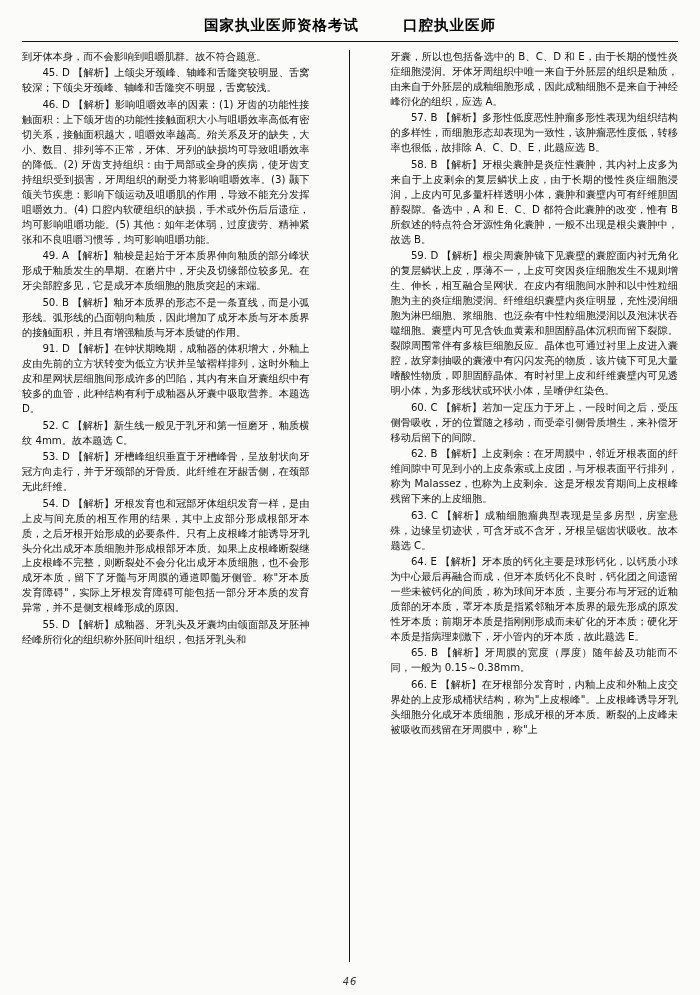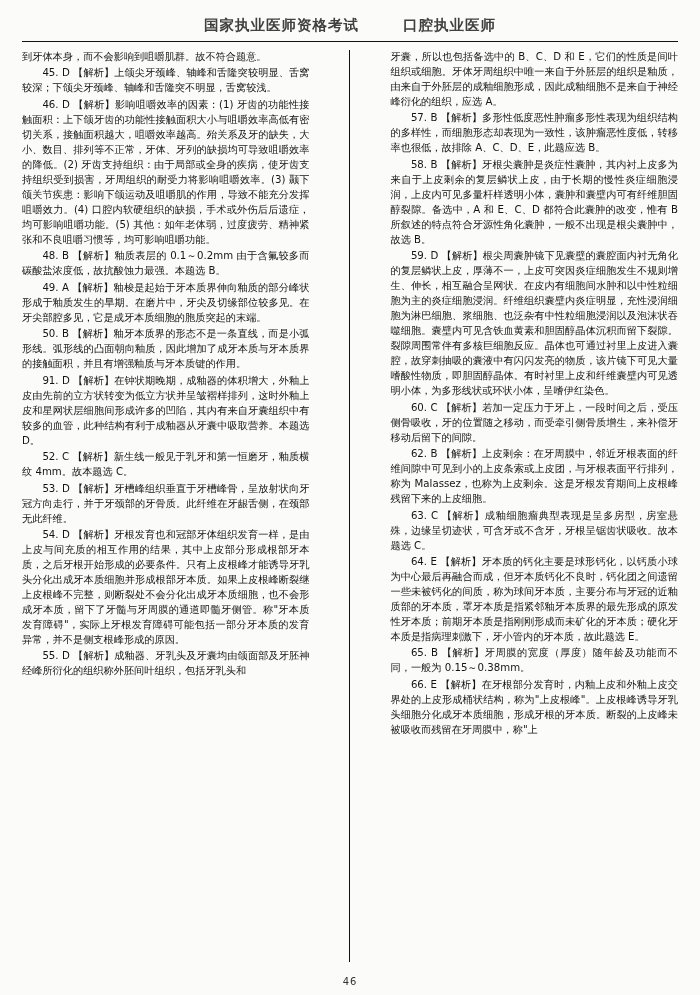--- a/index.html
+++ b/index.html
@@ -26,21 +26,21 @@
   
   .header {
     display: flex;
     align-items: center;
     justify-content: center;
     gap: 44px;
     font-size: 14.5px;
     font-weight: bold;
     letter-spacing: 1px;
     padding-bottom: 6px;
-    color: #404040;
+    color: #000000;
   }
   .header-rule {
     border-bottom: 1.3px solid #111;
     margin: 0 0 8px 0;
     width: 100%;
   }
   
   .columns {
     display: flex;
     height: 912px;
@@ -78,53 +78,53 @@
     left: 0;
     width: 700px;
     text-align: center;
     font-size: 10px;
     color: #333;
     letter-spacing: 1px;
   }
   .footer .pgline {
     display: inline-block;
     border-top: 0px solid transparent;
+    font-style: italic;
   }
 </style>
 </head>
 <body>
 
 <div class="page">
 
   <div class="header">
     <span>国家执业医师资格考试</span>
     <span>口腔执业医师</span>
   </div>
   <div class="header-rule"></div>
 
   <div class="columns">
     <div class="col col-left">
       <p class="para">到牙体本身，而不会影响到咀嚼肌群。故不符合题意。</p>
       <p class="para indent">45. D 【解析】上颌尖牙颈峰、轴峰和舌隆突较明显、舌窝较深；下颌尖牙颈峰、轴峰和舌隆突不明显，舌窝较浅。</p>
       <p class="para indent">46. D 【解析】影响咀嚼效率的因素：(1) 牙齿的功能性接触面积：上下颌牙齿的功能性接触面积大小与咀嚼效率高低有密切关系，接触面积越大，咀嚼效率越高。殆关系及牙的缺失，大小、数目、排列等不正常，牙体、牙列的缺损均可导致咀嚼效率的降低。(2) 牙齿支持组织：由于局部或全身的疾病，使牙齿支持组织受到损害，牙周组织的耐受力将影响咀嚼效率。(3) 颞下颌关节疾患：影响下颌运动及咀嚼肌的作用，导致不能充分发挥咀嚼效力。(4) 口腔内软硬组织的缺损，手术或外伤后后遗症，均可影响咀嚼功能。(5) 其他：如年老体弱，过度疲劳、精神紧张和不良咀嚼习惯等，均可影响咀嚼功能。</p>
-      <p class="para indent">48. B 【解析】釉质表层的 0.1～0.2mm 由于含氟较多而碳酸盐浓度低，故抗酸蚀力最强。本题选 B。</p>
       <p class="para indent">49. A 【解析】釉梭是起始于牙本质界伸向釉质的部分峰状形成于釉质发生的早期。在磨片中，牙尖及切缘部位较多见。在牙尖部腔多见，它是成牙本质细胞的胞质突起的末端。</p>
       <p class="para indent">50. B 【解析】釉牙本质界的形态不是一条直线，而是小弧形线。弧形线的凸面朝向釉质，因此增加了成牙本质与牙本质界的接触面积，并且有增强釉质与牙本质键的作用。</p>
       <p class="para indent">91. D 【解析】在钟状期晚期，成釉器的体积增大，外釉上皮由先前的立方状转变为低立方状并呈皱褶样排列，这时外釉上皮和星网状层细胞间形成许多的凹陷，其内有来自牙囊组织中有较多的血管，此种结构有利于成釉器从牙囊中吸取营养。本题选 D。</p>
       <p class="para indent">52. C 【解析】新生线一般见于乳牙和第一恒磨牙，釉质横纹 4mm。故本题选 C。</p>
       <p class="para indent">53. D 【解析】牙槽峰组织垂直于牙槽峰骨，呈放射状向牙冠方向走行，并于牙颈部的牙骨质。此纤维在牙龈舌侧，在颈部无此纤维。</p>
       <p class="para indent">54. D 【解析】牙根发育也和冠部牙体组织发育一样，是由上皮与间充质的相互作用的结果，其中上皮部分形成根部牙本质，之后牙根开始形成的必要条件。只有上皮根峰才能诱导牙乳头分化出成牙本质细胞并形成根部牙本质。如果上皮根峰断裂继上皮根峰不完整，则断裂处不会分化出成牙本质细胞，也不会形成牙本质，留下了牙髓与牙周膜的通道即髓牙侧管。称"牙本质发育障碍"，实际上牙根发育障碍可能包括一部分牙本质的发育异常，并不是侧支根峰形成的原因。</p>
       <p class="para indent">55. D 【解析】成釉器、牙乳头及牙囊均由颌面部及牙胚神经峰所衍化的组织称外胚间叶组织，包括牙乳头和</p>
       <p class="para indent"></p>
     </div>
 
     <div class="col-divider"></div>
 
     <div class="col col-right">
-      <p class="para">牙囊，所以也包括备选中的 B、C、D 和 E，它们的性质是间叶组织或细胞。牙体牙周组织中唯一来自于外胚层的组织是釉质，由来自于外胚层的成釉细胞形成，因此成釉细胞不是来自于神经峰衍化的组织，应选 A。</p>
+      <p class="para">牙囊，所以也包括备选中的 B、C、D 和 E，由于长期的慢性炎症细胞浸润。牙体牙周组织中唯一来自于外胚层的组织是釉质，由来自于外胚层的成釉细胞形成，因此成釉细胞不是来自于神经峰衍化的组织，应选 A。</p>
       <p class="para indent">57. B 【解析】多形性低度恶性肿瘤多形性表现为组织结构的多样性，而细胞形态却表现为一致性，该肿瘤恶性度低，转移率也很低，故排除 A、C、D、E，此题应选 B。</p>
       <p class="para indent">58. B 【解析】牙根尖囊肿是炎症性囊肿，其内衬上皮多为来自于上皮剩余的复层鳞状上皮，由于长期的慢性炎症细胞浸润，上皮内可见多量杆样透明小体，囊肿和囊壁内可有纤维胆固醇裂隙。备选中，A 和 E、C、D 都符合此囊肿的改变，惟有 B 所叙述的特点符合牙源性角化囊肿，一般不出现是根尖囊肿中，故选 B。</p>
       <p class="para indent">59. D 【解析】根尖周囊肿镜下见囊壁的囊腔面内衬无角化的复层鳞状上皮，厚薄不一，上皮可突因炎症细胞发生不规则增生、伸长，相互融合呈网状。在皮内有细胞间水肿和以中性粒细胞为主的炎症细胞浸润。纤维组织囊壁内炎症明显，充性浸润细胞为淋巴细胞、浆细胞、也泛杂有中性粒细胞浸润以及泡沫状吞噬细胞。囊壁内可见含铁血黄素和胆固醇晶体沉积而留下裂隙。裂隙周围常伴有多核巨细胞反应。晶体也可通过衬里上皮进入囊腔，故穿刺抽吸的囊液中有闪闪发亮的物质，该片镜下可见大量嗜酸性物质，即胆固醇晶体。有时衬里上皮和纤维囊壁内可见透明小体，为多形线状或环状小体，呈嗜伊红染色。</p>
       <p class="para indent">60. C 【解析】若加一定压力于牙上，一段时间之后，受压侧骨吸收，牙的位置随之移动，而受牵引侧骨质增生，来补偿牙移动后留下的间隙。</p>
       <p class="para indent">62. B 【解析】上皮剩余：在牙周膜中，邻近牙根表面的纤维间隙中可见到小的上皮条索或上皮团，与牙根表面平行排列，称为 Malassez，也称为上皮剩余。这是牙根发育期间上皮根峰残留下来的上皮细胞。</p>
       <p class="para indent">63. C 【解析】成釉细胞瘤典型表现是呈多房型，房室悬殊，边缘呈切迹状，可含牙或不含牙，牙根呈锯齿状吸收。故本题选 C。</p>
       <p class="para indent">64. E 【解析】牙本质的钙化主要是球形钙化，以钙质小球为中心最后再融合而成，但牙本质钙化不良时，钙化团之间遗留一些未被钙化的间质，称为球间牙本质，主要分布与牙冠的近釉质部的牙本质，罩牙本质是指紧邻釉牙本质界的最先形成的原发性牙本质；前期牙本质是指刚刚形成而未矿化的牙本质；硬化牙本质是指病理刺激下，牙小管内的牙本质，故此题选 E。</p>
       <p class="para indent">65. B 【解析】牙周膜的宽度（厚度）随年龄及功能而不同，一般为 0.15～0.38mm。</p>
       <p class="para indent">66. E 【解析】在牙根部分发育时，内釉上皮和外釉上皮交界处的上皮形成桶状结构，称为"上皮根峰"。上皮根峰诱导牙乳头细胞分化成牙本质细胞，形成牙根的牙本质。断裂的上皮峰未被吸收而残留在牙周膜中，称"上</p>
     </div>

